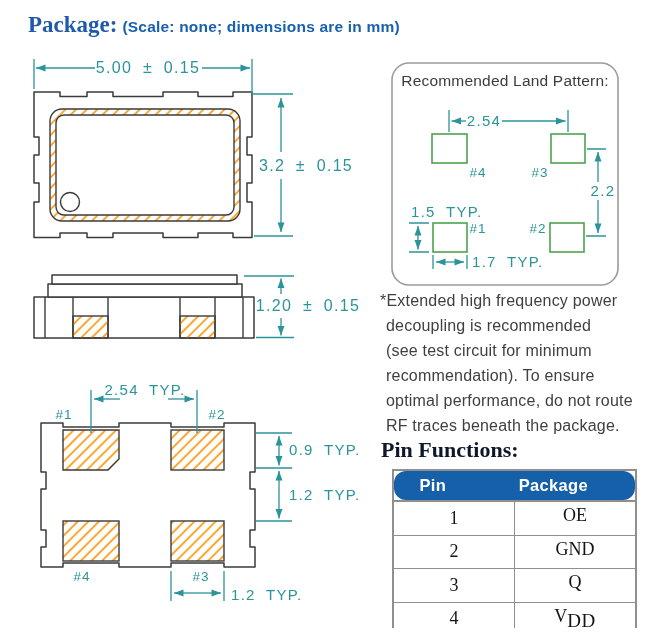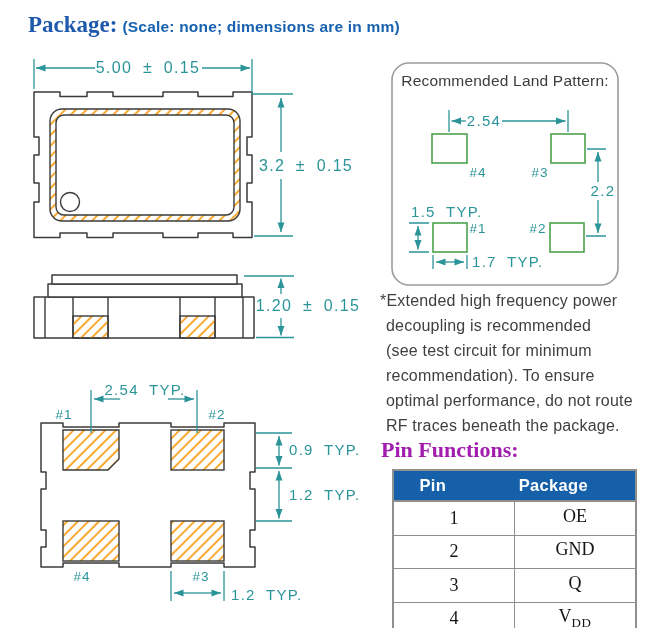--- a/index.html
+++ b/index.html
@@ -29,34 +29,34 @@
   .thin     { stroke:#3B3B3B; stroke-width:1.4; fill:none; }
   .hatched  { stroke:#3B3B3B; stroke-width:1.4; fill:url(#hatchO); }
   .greenpad { stroke:#4CA24C; stroke-width:1.6; fill:#ffffff; }
   
   .note { position:absolute; left:380px; top:288px; width:282px;
     font-size:16px; line-height:25px; color:#3F3F3F; letter-spacing:0.2px; }
   .note .note-line + .note-line { padding-left:6px; }
   
   .pin-fn-heading { position:absolute; left:381px; top:437px;
     font-family:"Liberation Serif", serif; font-weight:bold;
-    font-size:22px; color:#a21caf; }
+    font-size:22px; color:#0f172a; }
   .pin-table-wrap { position:absolute; left:392px; top:469px; }
   table.pin-table { border-collapse:collapse; table-layout:fixed; width:245px;
     border:2px solid #8F8F8F; }
   table.pin-table th { padding:0; border:2px solid #8F8F8F; }
-  .hdr { display:flex; height:29px; background:#1560A8; align-items:center; }
+  .hdr { display:flex; height:29px; background:#1560A8; align-items:center;border-radius:12px; }
   .hdr span { color:#fff; font-weight:bold; font-size:16.5px; letter-spacing:0.3px;
     text-align:center; }
   .hdr .c1 { width:79px; } .hdr .c2 { width:166px; }
   table.pin-table td { border:1.5px solid #8F8F8F; height:30.5px;
     text-align:center; font-family:"Liberation Serif", serif;
     font-size:18px; color:#141414; }
   td.pin-cell { width:79px; }
-  td.fn-cell sub { font-size:13px; letter-spacing:0.5px; }
+  td.fn-cell sub { font-size:19px; letter-spacing:0.5px; }
 </style>
 </head>
 <body>
 
 <div class="canvas">
 
   <div class="page-title">
     <span class="main">Package:</span><span class="subtitle">(Scale: none; dimensions are in mm)</span>
   </div>
 

